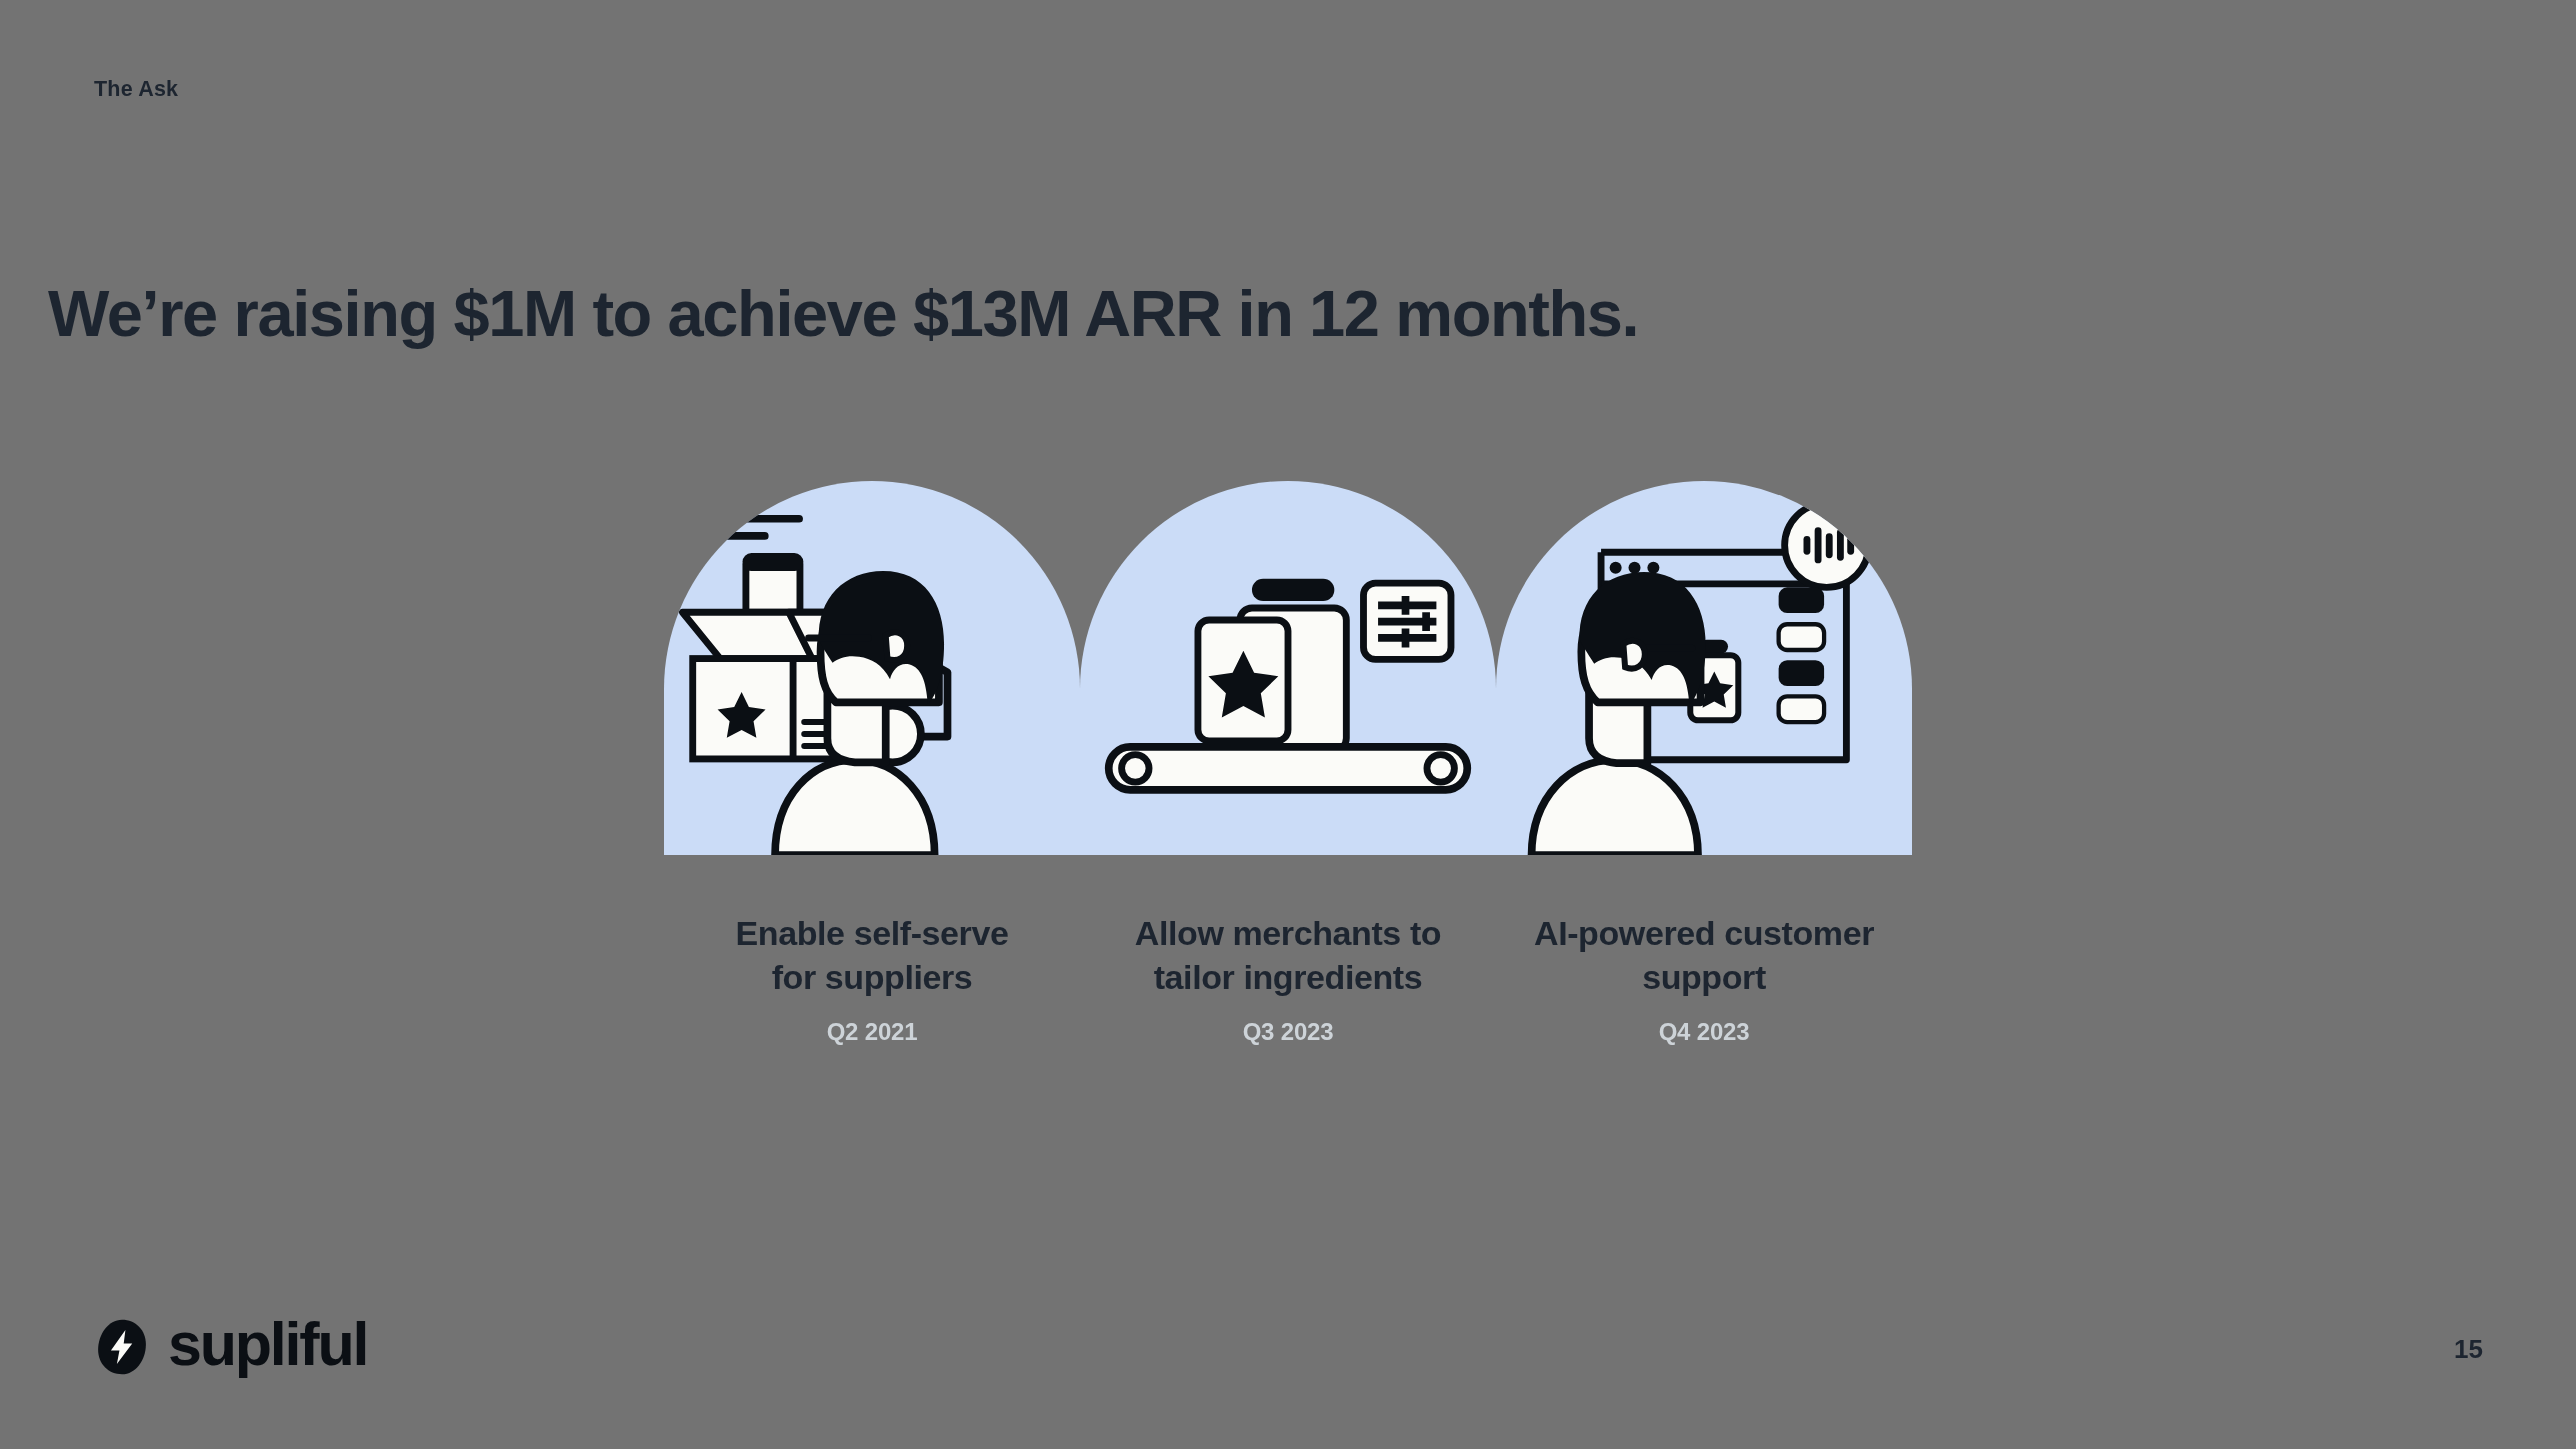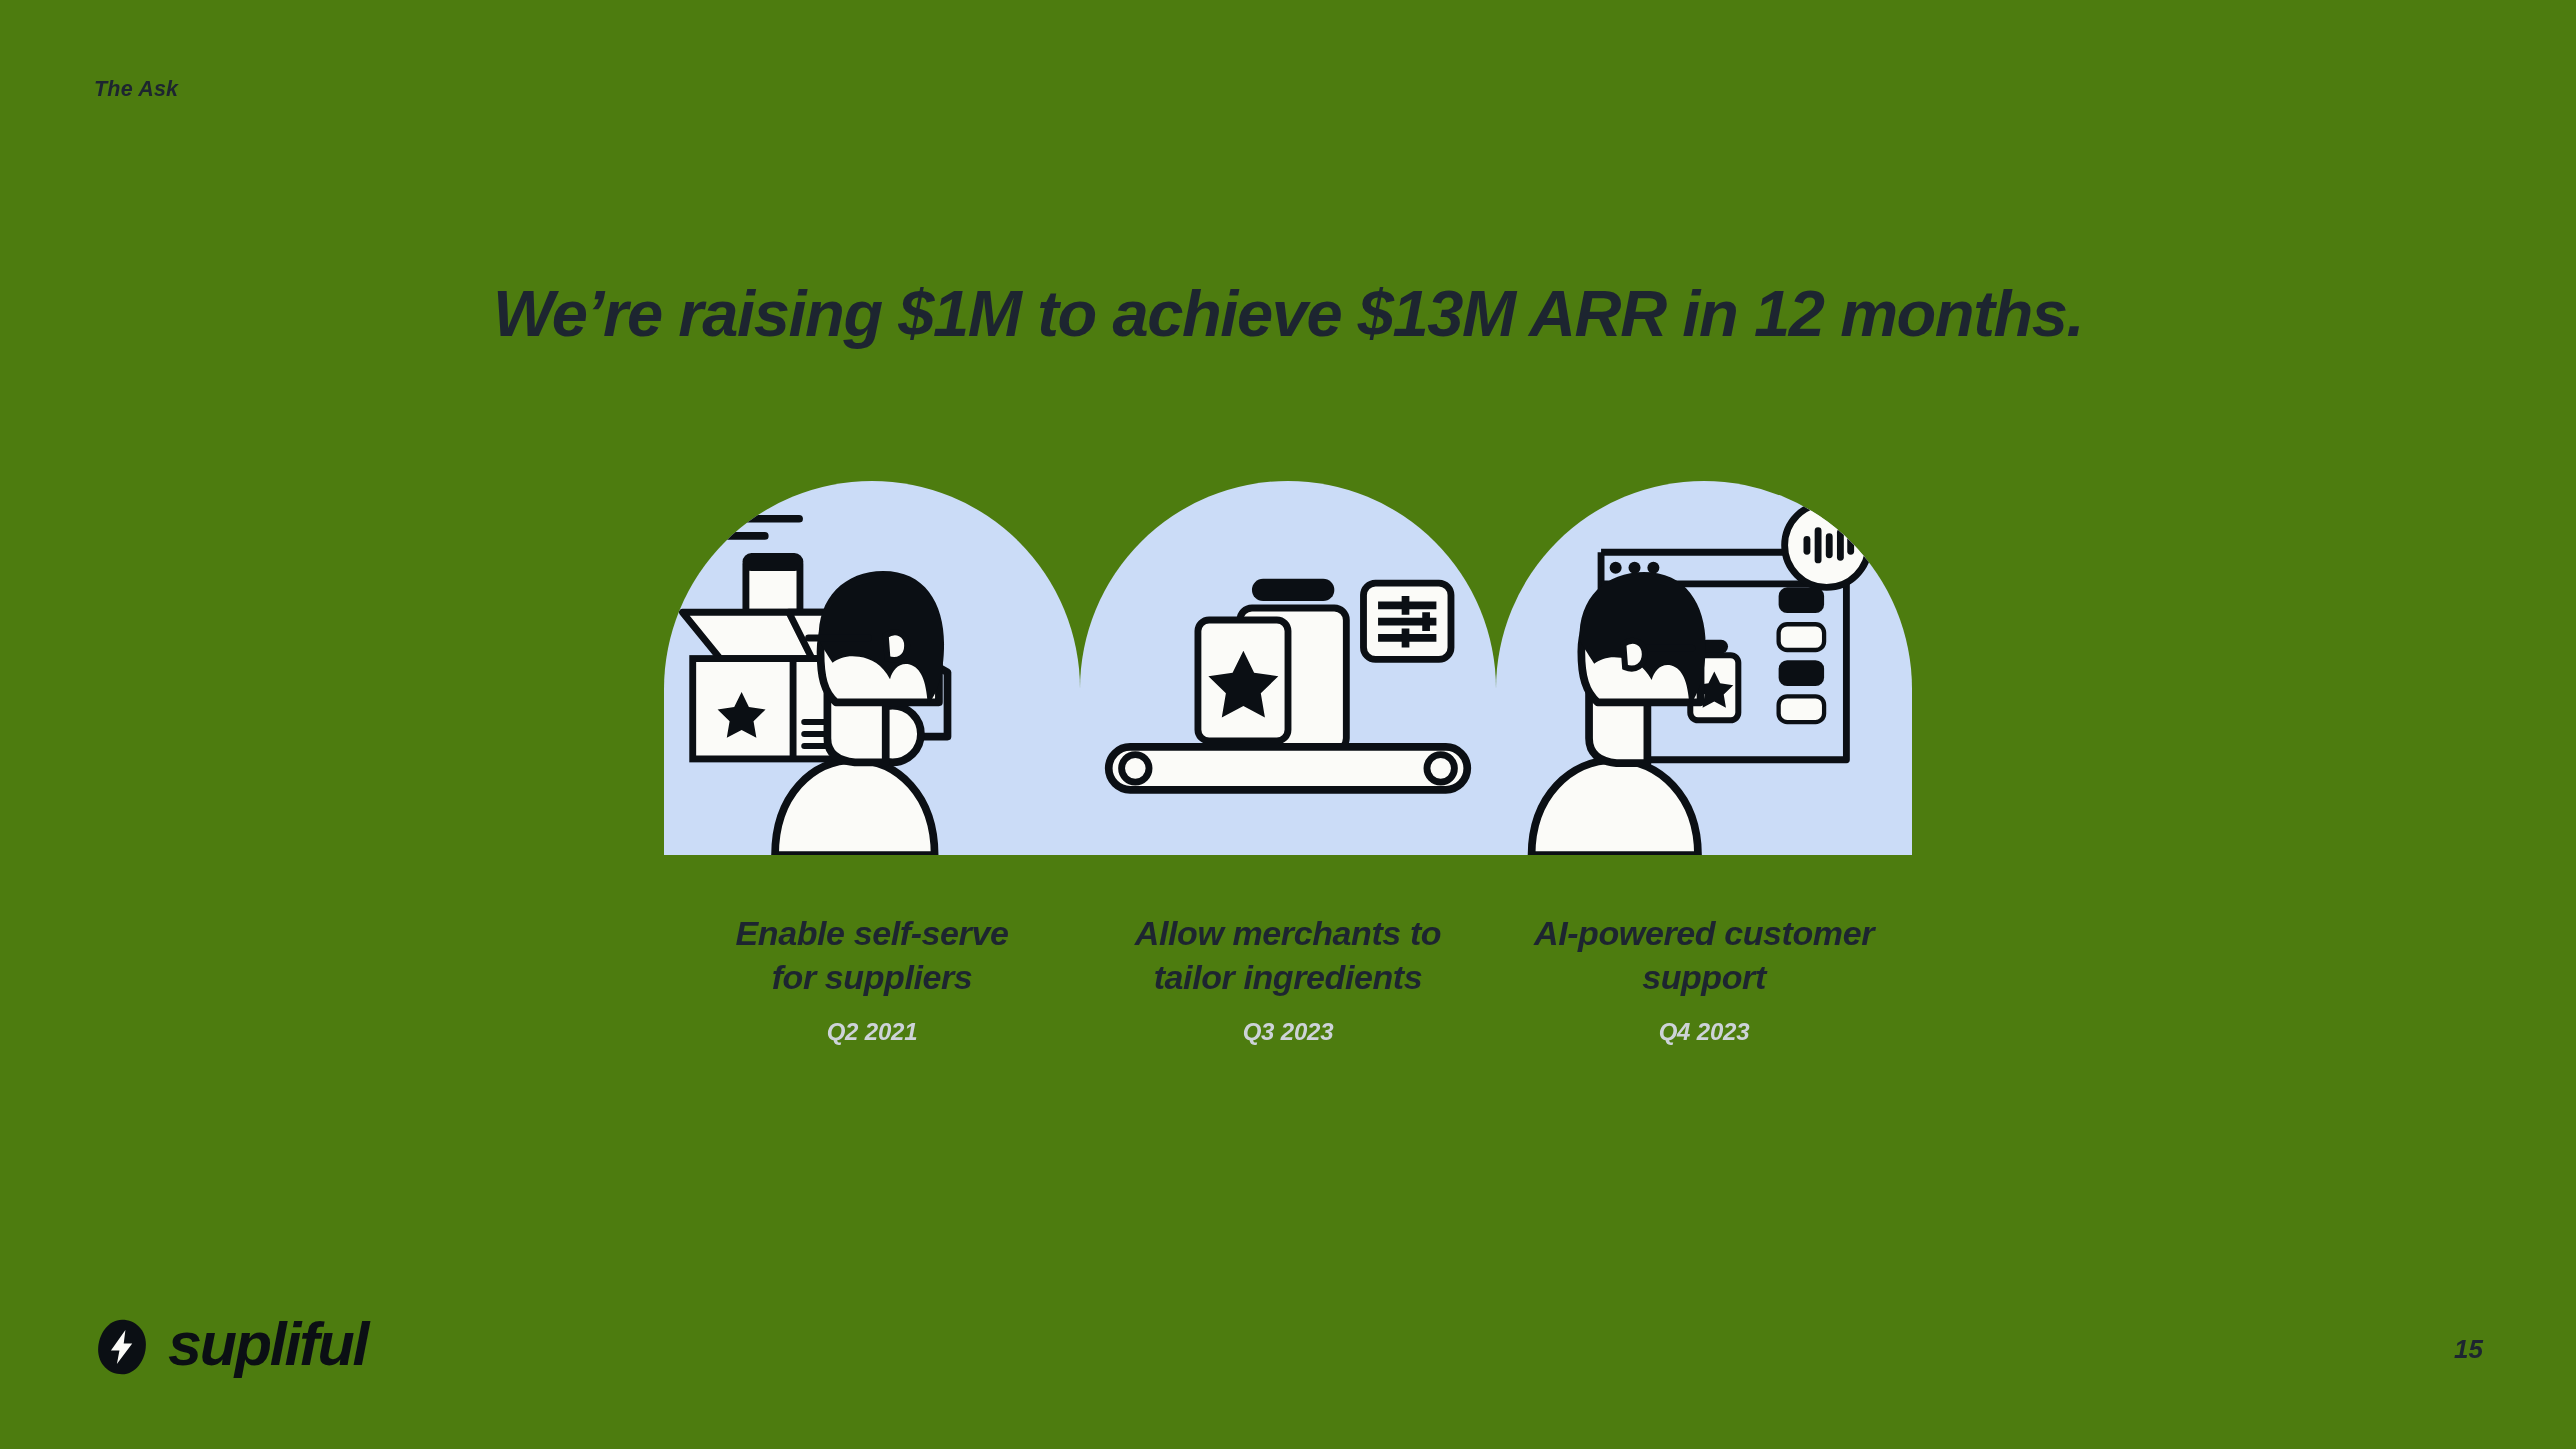--- a/index.html
+++ b/index.html
@@ -11,49 +11,49 @@
     height: 1449px;
     background: #eaf7fd;
     font-family: "Liberation Sans", sans-serif;
     overflow: hidden;
     position: relative;
   }
 
   .slide {
     position: absolute;
     inset: 0;
-    background: #4d7c0f;
-    font-style: italic;
+    background: #737373;
   }
 
   
   .eyebrow {
     position: absolute;
     left: 94px;
     top: 77px;
     font-size: 21.5px;
     font-weight: 700;
     letter-spacing: 0.2px;
     color: #1d2530;
     white-space: nowrap;
   }
 
   
   .headline {
     position: absolute;
     left: 0;
     right: 0;
     top: 234px;
-    text-align: center;
+    text-align: left;
     font-size: 65px;
     line-height: 1.12;
     font-weight: 700;
     letter-spacing: -1.4px;
     color: #1d2530;
     white-space: nowrap;
+    padding-left: 48px;
   }
 
   
   .columns {
     position: absolute;
     left: 0;
     right: 0;
     top: 481px;
     display: flex;
     justify-content: center;

